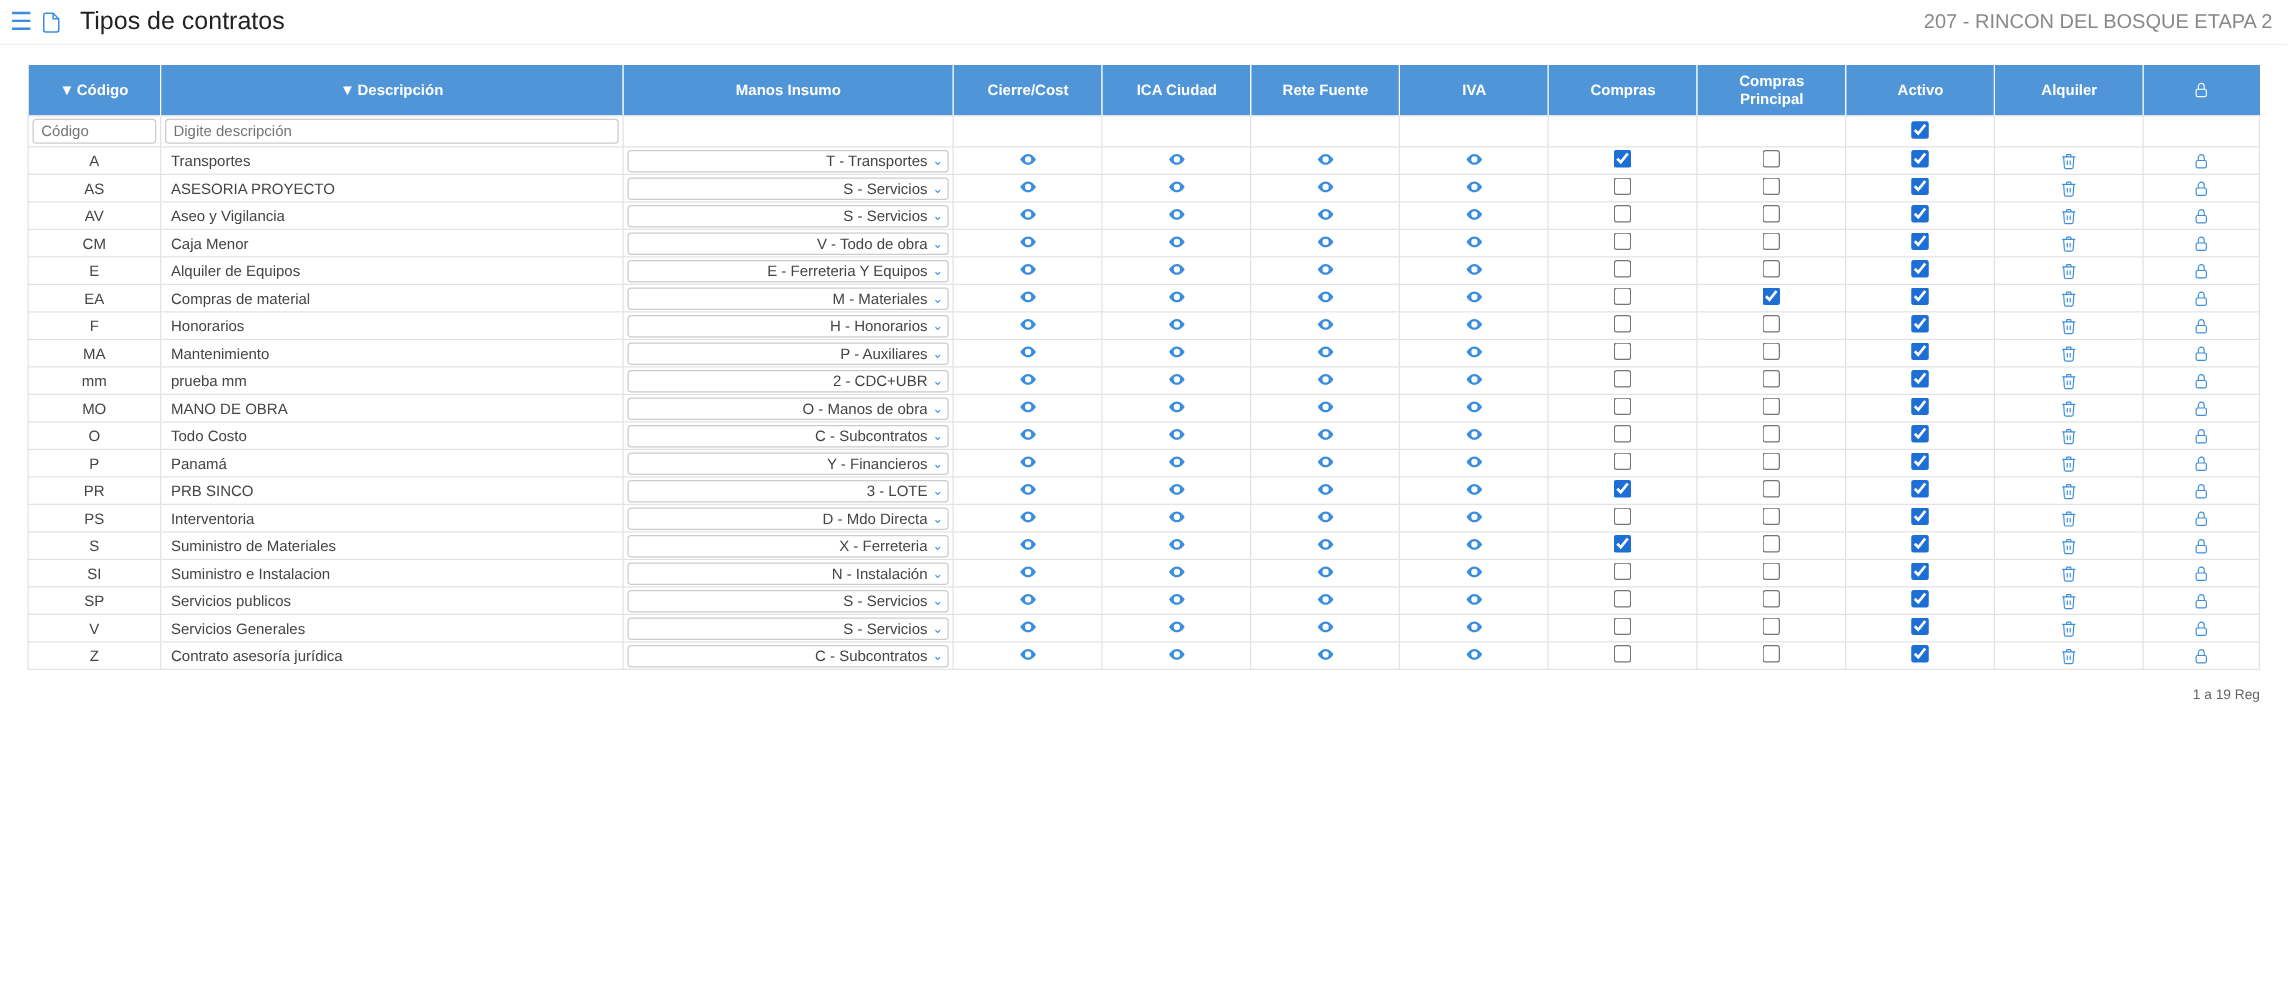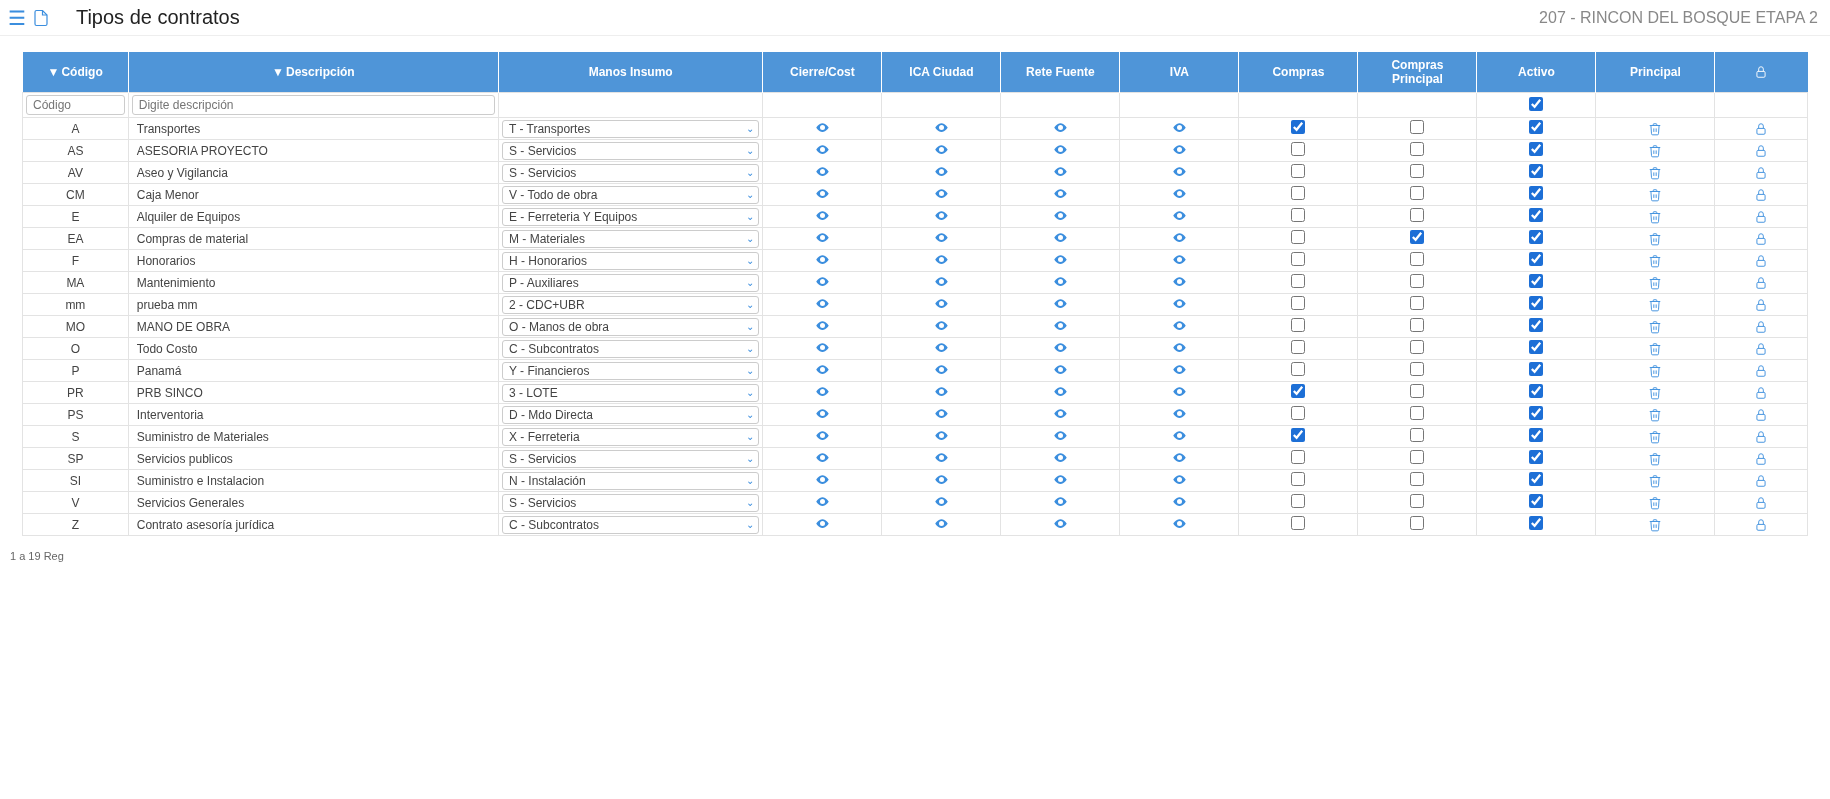--- a/index.html
+++ b/index.html
@@ -35,21 +35,21 @@
     width: 18px;
     height: 18px;
     stroke: #3B8EDE;
     fill: none;
     stroke-width: 1.6;
   }
   .page-title {
     font-size: 20px;
     font-weight: 400;
     color: #222;
-    margin-left: 20px;
+    margin-left: 8px;
   }
   .project-title {
     font-size: 16px;
     color: #888;
     font-weight: 400;
   }
   .table-wrap {
     padding: 16px 22px 4px 22px;
   }
   table {
@@ -108,21 +108,21 @@
     border: 1px solid #ccc;
     border-radius: 3px;
     background: #fff;
     margin: 1px 3px;
     padding: 0 4px 0 6px;
     height: 18px;
     cursor: pointer;
   }
   .select-wrap .sel-text {
     flex: 1;
-    text-align: left;
+    text-align: right;
     font-size: 12px;
     color: #444;
     white-space: nowrap;
     overflow: hidden;
   }
   .select-wrap .sel-caret {
     color: #3B8EDE;
     font-size: 10px;
     margin-left: 4px;
   }
@@ -145,21 +145,22 @@
   }
   .trash-svg, .lock-svg {
     width: 14px;
     height: 14px;
     stroke: #3B8EDE;
     fill: none;
     stroke-width: 1.6;
     vertical-align: middle;
   }
   .footer {
-    padding: 8px 22px 0 10px;
+    text-align: right;
+    padding: 8px 22px 0 0;
     color: #666;
     font-size: 11px;
     line-height: 1.6;
   }
 </style>
 </head>
 <body>
 
 <div class="header-bar">
   <div class="header-left">
@@ -196,21 +197,21 @@
         <th><span class="filter-icon">▼</span><span>Código</span></th>
         <th><span class="filter-icon">▼</span><span>Descripción</span></th>
         <th>Manos Insumo</th>
         <th>Cierre/Cost</th>
         <th>ICA Ciudad</th>
         <th>Rete Fuente</th>
         <th>IVA</th>
         <th>Compras</th>
         <th>Compras Principal</th>
         <th>Activo</th>
-        <th>Principal</th>
+        <th>Alquiler</th>
         <th>
           <svg class="lock-svg" style="stroke:#fff" viewBox="0 0 24 24">
               <rect x="5" y="11" width="14" height="10" rx="2"></rect>
               <path d="M8 11V7a4 4 0 0 1 8 0v4"></path>
             </svg>
         </th>
       </tr>
     </thead>
     <tbody id="tbody">
 
@@ -808,64 +809,64 @@
                 <path d="M19 6l-1 14a2 2 0 0 1-2 2H8a2 2 0 0 1-2-2L5 6"></path>
                 <path d="M10 11v6M14 11v6"></path>
                 <path d="M9 6V4a1 1 0 0 1 1-1h4a1 1 0 0 1 1 1v2"></path>
               </svg></span></td>
           <td><span class="lock-icon"><svg class="lock-svg" viewBox="0 0 24 24">
                 <rect x="5" y="11" width="14" height="10" rx="2"></rect>
                 <path d="M8 11V7a4 4 0 0 1 8 0v4"></path>
               </svg></span></td>
         </tr>
         <tr class="data-row">
+          <td>SI</td>
+          <td class="cell-left">Suministro e Instalacion</td>
+          <td>
+            <div class="select-wrap">
+              <span class="sel-text">N - Instalación</span>
+              <span class="sel-caret">⌄</span>
+            </div>
+          </td>
+          <td><span class="eye-icon"><svg viewBox="0 0 24 24" width="15" height="15" fill="#3B8EDE">
+                <path d="M12 5C6 5 2 12 2 12s4 7 10 7 10-7 10-7-4-7-10-7zm0 11a4 4 0 1 1 0-8 4 4 0 0 1 0 8z"></path>
+                <circle cx="12" cy="12" r="2" fill="#fff"></circle>
+              </svg></span></td>
+          <td><span class="eye-icon"><svg viewBox="0 0 24 24" width="15" height="15" fill="#3B8EDE">
+                <path d="M12 5C6 5 2 12 2 12s4 7 10 7 10-7 10-7-4-7-10-7zm0 11a4 4 0 1 1 0-8 4 4 0 0 1 0 8z"></path>
+                <circle cx="12" cy="12" r="2" fill="#fff"></circle>
+              </svg></span></td>
+          <td><span class="eye-icon"><svg viewBox="0 0 24 24" width="15" height="15" fill="#3B8EDE">
+                <path d="M12 5C6 5 2 12 2 12s4 7 10 7 10-7 10-7-4-7-10-7zm0 11a4 4 0 1 1 0-8 4 4 0 0 1 0 8z"></path>
+                <circle cx="12" cy="12" r="2" fill="#fff"></circle>
+              </svg></span></td>
+          <td><span class="eye-icon"><svg viewBox="0 0 24 24" width="15" height="15" fill="#3B8EDE">
+                <path d="M12 5C6 5 2 12 2 12s4 7 10 7 10-7 10-7-4-7-10-7zm0 11a4 4 0 1 1 0-8 4 4 0 0 1 0 8z"></path>
+                <circle cx="12" cy="12" r="2" fill="#fff"></circle>
+              </svg></span></td>
+          <td><input type="checkbox" style=""></td>
+          <td><input type="checkbox" style=""></td>
+          <td><input type="checkbox" checked="" style=""></td>
+          <td><span class="trash-icon"><svg class="trash-svg" viewBox="0 0 24 24">
+                <polyline points="3 6 5 6 21 6"></polyline>
+                <path d="M19 6l-1 14a2 2 0 0 1-2 2H8a2 2 0 0 1-2-2L5 6"></path>
+                <path d="M10 11v6M14 11v6"></path>
+                <path d="M9 6V4a1 1 0 0 1 1-1h4a1 1 0 0 1 1 1v2"></path>
+              </svg></span></td>
+          <td><span class="lock-icon"><svg class="lock-svg" viewBox="0 0 24 24">
+                <rect x="5" y="11" width="14" height="10" rx="2"></rect>
+                <path d="M8 11V7a4 4 0 0 1 8 0v4"></path>
+              </svg></span></td>
+        </tr>
+        <tr class="data-row">
           <td>SP</td>
           <td class="cell-left">Servicios publicos</td>
           <td>
             <div class="select-wrap">
               <span class="sel-text">S - Servicios</span>
-              <span class="sel-caret">⌄</span>
-            </div>
-          </td>
-          <td><span class="eye-icon"><svg viewBox="0 0 24 24" width="15" height="15" fill="#3B8EDE">
-                <path d="M12 5C6 5 2 12 2 12s4 7 10 7 10-7 10-7-4-7-10-7zm0 11a4 4 0 1 1 0-8 4 4 0 0 1 0 8z"></path>
-                <circle cx="12" cy="12" r="2" fill="#fff"></circle>
-              </svg></span></td>
-          <td><span class="eye-icon"><svg viewBox="0 0 24 24" width="15" height="15" fill="#3B8EDE">
-                <path d="M12 5C6 5 2 12 2 12s4 7 10 7 10-7 10-7-4-7-10-7zm0 11a4 4 0 1 1 0-8 4 4 0 0 1 0 8z"></path>
-                <circle cx="12" cy="12" r="2" fill="#fff"></circle>
-              </svg></span></td>
-          <td><span class="eye-icon"><svg viewBox="0 0 24 24" width="15" height="15" fill="#3B8EDE">
-                <path d="M12 5C6 5 2 12 2 12s4 7 10 7 10-7 10-7-4-7-10-7zm0 11a4 4 0 1 1 0-8 4 4 0 0 1 0 8z"></path>
-                <circle cx="12" cy="12" r="2" fill="#fff"></circle>
-              </svg></span></td>
-          <td><span class="eye-icon"><svg viewBox="0 0 24 24" width="15" height="15" fill="#3B8EDE">
-                <path d="M12 5C6 5 2 12 2 12s4 7 10 7 10-7 10-7-4-7-10-7zm0 11a4 4 0 1 1 0-8 4 4 0 0 1 0 8z"></path>
-                <circle cx="12" cy="12" r="2" fill="#fff"></circle>
-              </svg></span></td>
-          <td><input type="checkbox" style=""></td>
-          <td><input type="checkbox" style=""></td>
-          <td><input type="checkbox" checked="" style=""></td>
-          <td><span class="trash-icon"><svg class="trash-svg" viewBox="0 0 24 24">
-                <polyline points="3 6 5 6 21 6"></polyline>
-                <path d="M19 6l-1 14a2 2 0 0 1-2 2H8a2 2 0 0 1-2-2L5 6"></path>
-                <path d="M10 11v6M14 11v6"></path>
-                <path d="M9 6V4a1 1 0 0 1 1-1h4a1 1 0 0 1 1 1v2"></path>
-              </svg></span></td>
-          <td><span class="lock-icon"><svg class="lock-svg" viewBox="0 0 24 24">
-                <rect x="5" y="11" width="14" height="10" rx="2"></rect>
-                <path d="M8 11V7a4 4 0 0 1 8 0v4"></path>
-              </svg></span></td>
-        </tr>
-        <tr class="data-row">
-          <td>SI</td>
-          <td class="cell-left">Suministro e Instalacion</td>
-          <td>
-            <div class="select-wrap">
-              <span class="sel-text">N - Instalación</span>
               <span class="sel-caret">⌄</span>
             </div>
           </td>
           <td><span class="eye-icon"><svg viewBox="0 0 24 24" width="15" height="15" fill="#3B8EDE">
                 <path d="M12 5C6 5 2 12 2 12s4 7 10 7 10-7 10-7-4-7-10-7zm0 11a4 4 0 1 1 0-8 4 4 0 0 1 0 8z"></path>
                 <circle cx="12" cy="12" r="2" fill="#fff"></circle>
               </svg></span></td>
           <td><span class="eye-icon"><svg viewBox="0 0 24 24" width="15" height="15" fill="#3B8EDE">
                 <path d="M12 5C6 5 2 12 2 12s4 7 10 7 10-7 10-7-4-7-10-7zm0 11a4 4 0 1 1 0-8 4 4 0 0 1 0 8z"></path>
                 <circle cx="12" cy="12" r="2" fill="#fff"></circle>

